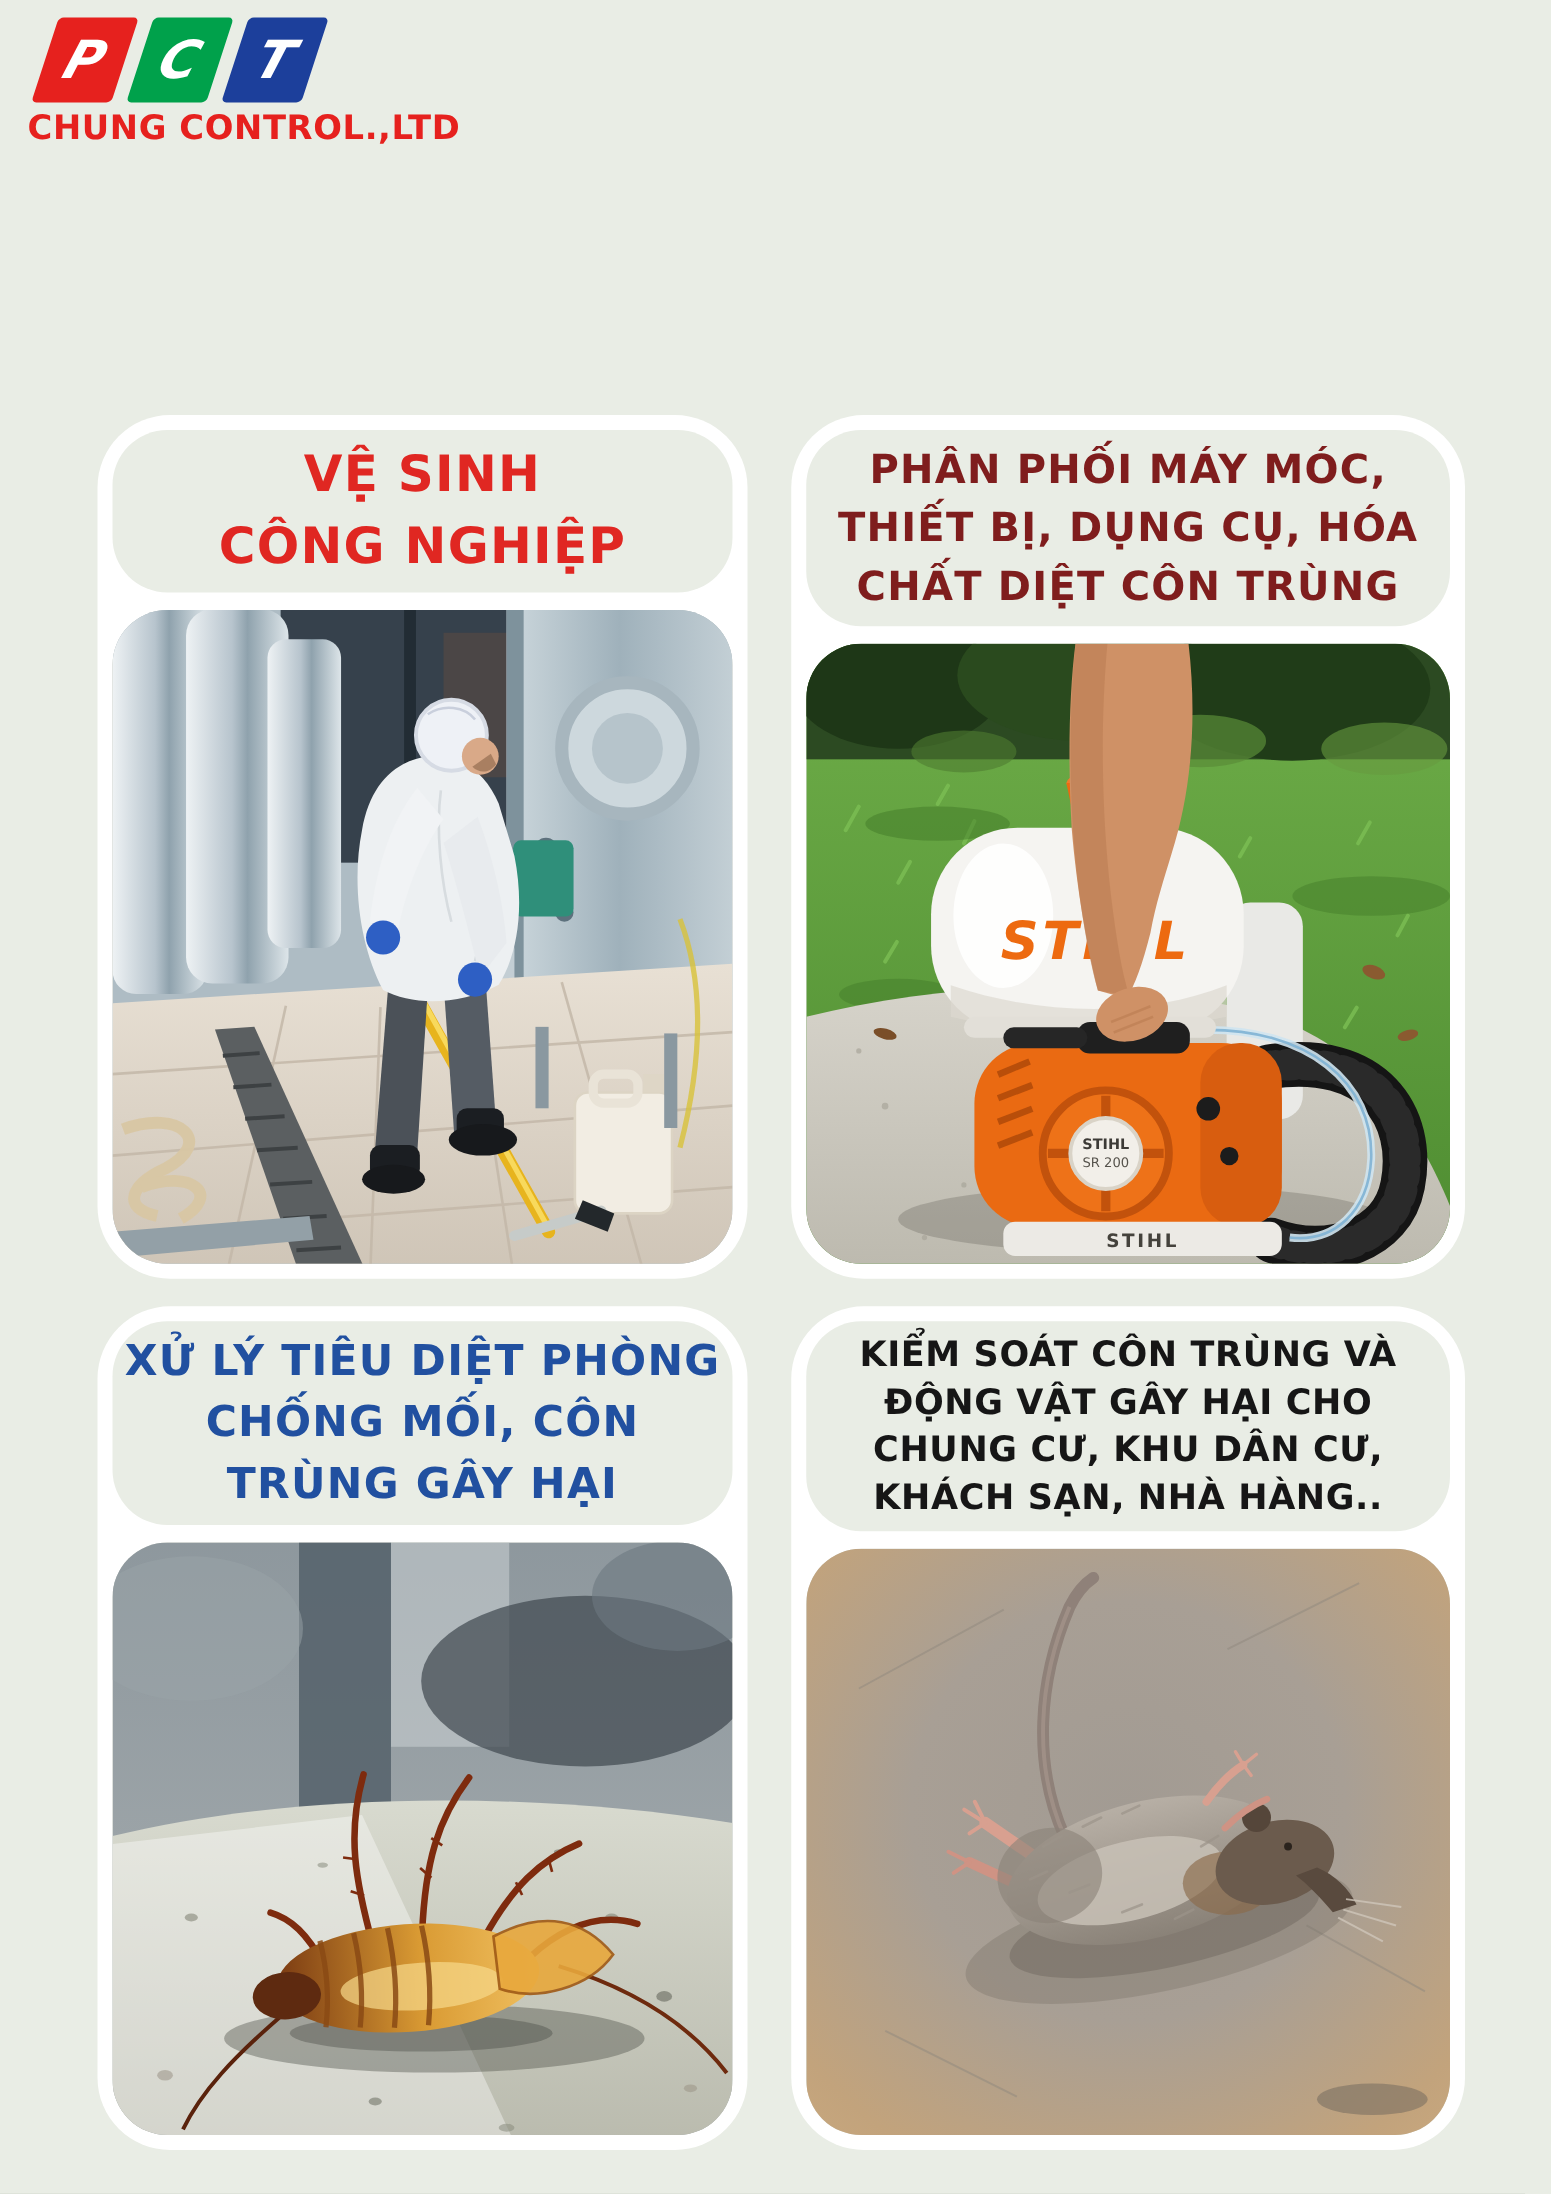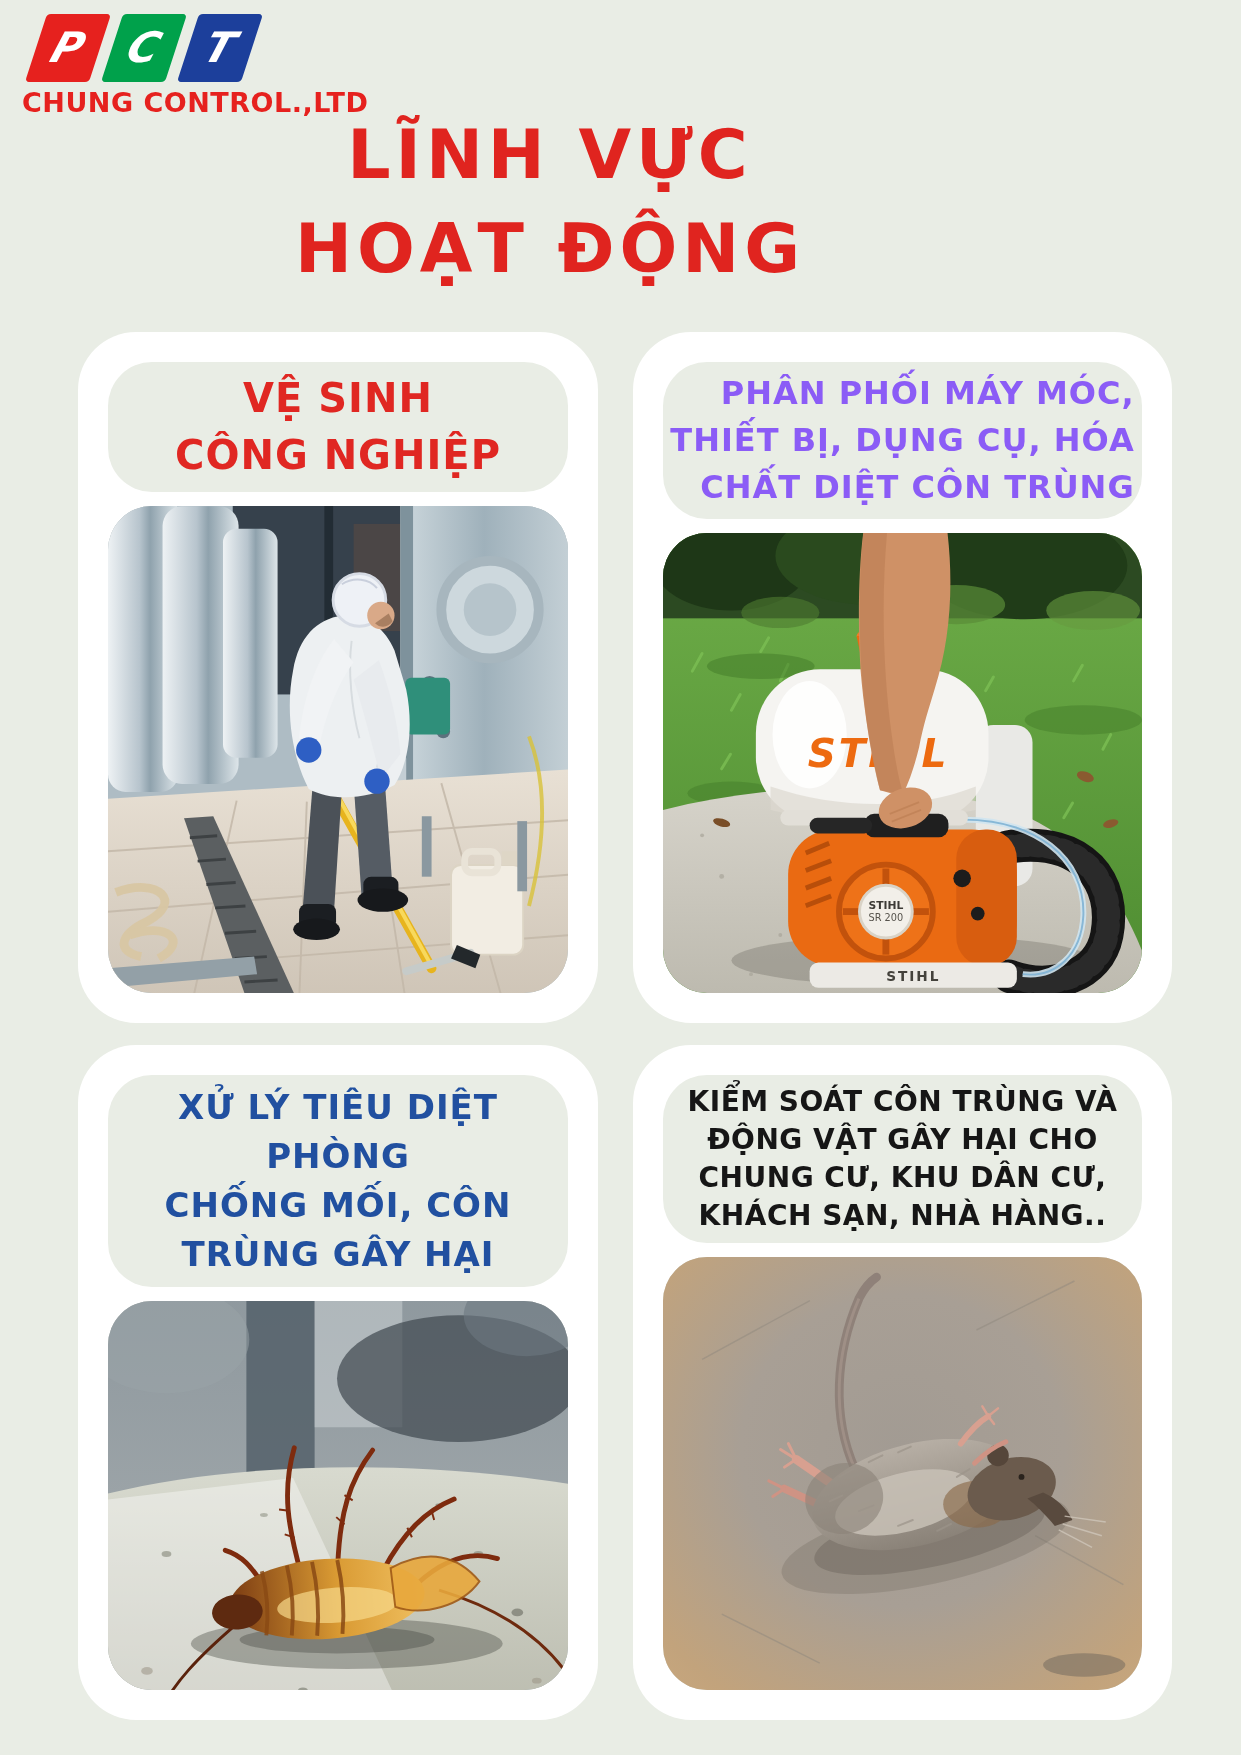--- a/index.html
+++ b/index.html
@@ -22,21 +22,21 @@
     margin-top:5px;font-weight:bold;font-size:27px;letter-spacing:0.5px;white-space:nowrap;
   }
   
   .poster-title{
     position:absolute;left:0;top:108px;width:1100px;text-align:center;
     font-weight:bold;font-size:68px;line-height:94px;letter-spacing:5px;white-space:nowrap;
   }
   .poster-title span{display:block;}
   
   .card{
-    position:absolute;background:#ffffff;border-radius:58px;padding:30px;
+    position:absolute;background:#ffffff;border-radius:58px;padding:12px;
     box-sizing:border-box;display:flex;flex-direction:column;
   }
   .card1{left:78px; top:332px; width:520px;height:691px;}
   .card2{left:633px;top:332px; width:539px;height:691px;}
   .card3{left:78px; top:1045px;width:520px;height:675px;}
   .card4{left:633px;top:1045px;width:539px;height:675px;}
   .card-heading{
     background:#e9ede5;border-radius:44px;
     display:flex;align-items:center;justify-content:center;text-align:center;
     padding:8px 6px;
@@ -68,24 +68,20 @@
       <div class="logo-shape" style="background: rgb(0, 161, 75);">
           <span>C</span>
         </div>
       <div class="logo-shape" style="background: rgb(28, 63, 155);">
           <span>T</span>
         </div>
     </div>
     <div class="logo-company" style="color: rgb(230, 33, 30);">CHUNG CONTROL.,LTD</div>
   </div>
 
-  <h1 class="poster-title" style="margin: 0px; color: rgb(224, 36, 31);">
-    <span>LĨNH VỰC</span>
-    <span>HOẠT ĐỘNG</span>
-  </h1>
 
   <article class="card card1">
     <div class="card-heading">
       <span style="color: rgb(224, 39, 34);">VỆ SINH
 CÔNG NGHIỆP</span>
     </div>
     <div class="card-photo" aria-label="Worker in white protective coverall and hairnet cleaning the tiled floor of an industrial plant with stainless steel tanks, using a yellow-handled squeegee">
       <svg viewBox="0 0 472 523" preserveAspectRatio="xMidYMid slice">
         <defs>
           <linearGradient id="g1steel" x1="0" y1="0" x2="1" y2="0">
@@ -174,21 +170,21 @@
         <circle cx="258" cy="108" r="27" fill="#eef1f6" stroke="#d6dbe4" stroke-width="3"></circle>
         <path d="M240,92 C252,84 268,86 276,96" stroke="#c9cfdc" stroke-width="2" fill="none"></path>
         <circle cx="280" cy="124" r="14" fill="#d9a988"></circle>
         <path d="M274,132 C280,138 288,136 292,130 L288,122 Z" fill="#9c7457" opacity="0.8"></path>
       </svg>
     </div>
   </article>
 
   <article class="card card2">
     <div class="card-heading">
-      <span style="color: #8b5cf6; text-align: right;">PHÂN PHỐI MÁY MÓC,
+      <span style="color: #7f1d1d;">PHÂN PHỐI MÁY MÓC,
 THIẾT BỊ, DỤNG CỤ, HÓA
 CHẤT DIỆT CÔN TRÙNG</span>
     </div>
     <div class="card-photo" aria-label="Hand holding a STIHL SR 200 backpack mist sprayer with white tank and orange engine, standing on concrete beside a green lawn">
       <svg viewBox="0 0 490 488" preserveAspectRatio="xMidYMid slice">
         <defs>
           <linearGradient id="g2grass" x1="0" y1="0" x2="0" y2="1">
             <stop offset="0" stop-color="#6fae49"></stop>
               <stop offset="1" stop-color="#4e8c31"></stop>
           </linearGradient>

